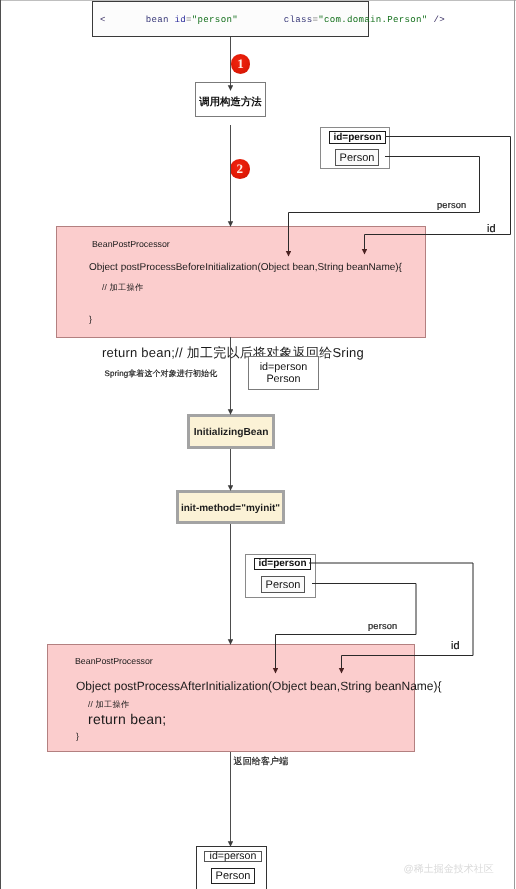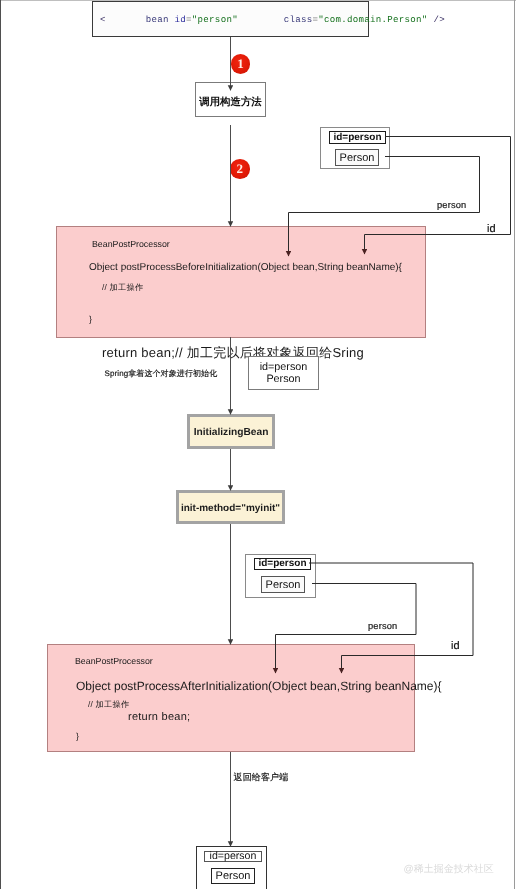--- a/index.html
+++ b/index.html
@@ -133,24 +133,24 @@
     </div>
   </div>
 
   <div class="lbl" style="left:368px;top:621px;">person</div>
   <div class="lbl" style="left:451px;top:640px;font-size:11px;">id</div>
 
   <div class="node pink-node" style="left:46.5px;top:644px;width:368.5px;height:108px;"></div>
   <div class="codeline" style="left:75px;top:656px;font-size:8.8px;">BeanPostProcessor</div>
   <div class="codeline" style="left:76px;top:678.5px;font-size:12px;">Object postProcessAfterInitialization(Object bean,String beanName){</div>
   <div class="codeline" style="left:88px;top:700px;font-size:8.2px;letter-spacing:0.25px;">// 加工操作</div>
-  <div class="codeline" style="left:88px;top:711px;font-size:11px;letter-spacing:0.25px;margin-left:40px;">return bean;</div>
+  <div class="codeline" style="left:88px;top:711px;font-size:14px;letter-spacing:0.25px;">return bean;</div>
   <div class="codeline" style="left:76px;top:731px;font-size:8.8px;">}</div>
 
-  <div class="lbl" style="left:233.5px;top:771px;font-size:9px;">返回给客户端</div>
+  <div class="lbl" style="left:233.5px;top:755px;font-size:9px;">返回给客户端</div>
 
   <div class="beanbox" style="left:195.5px;top:846px;width:71px;height:55px;border-color:#333;">
     <div class="bean-id b3" style="left:7.5px;top:3.5px;width:58px;height:11px;">
       <span>id=person</span>
     </div>
     <div class="bean-type b3t" style="left:14.5px;top:20.5px;width:44px;height:16.5px;">
       <span>Person</span>
     </div>
   </div>
 

